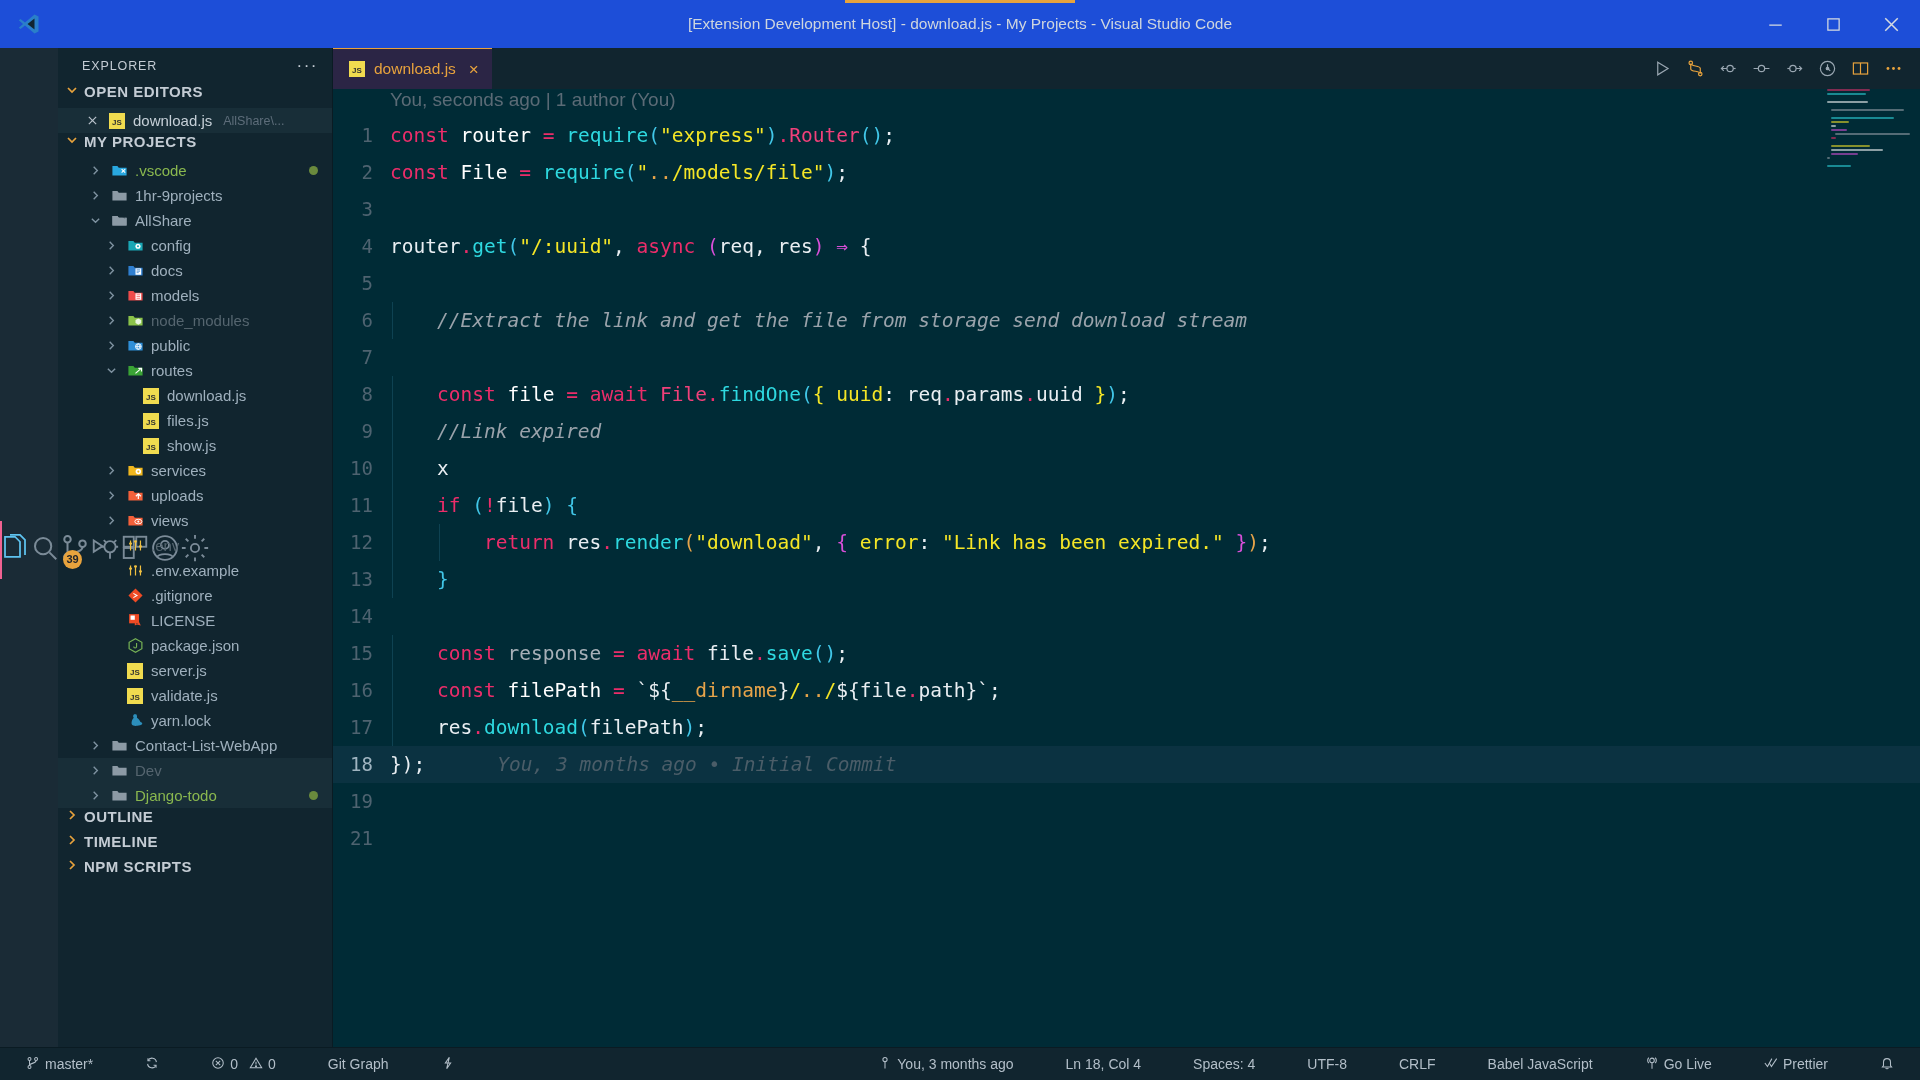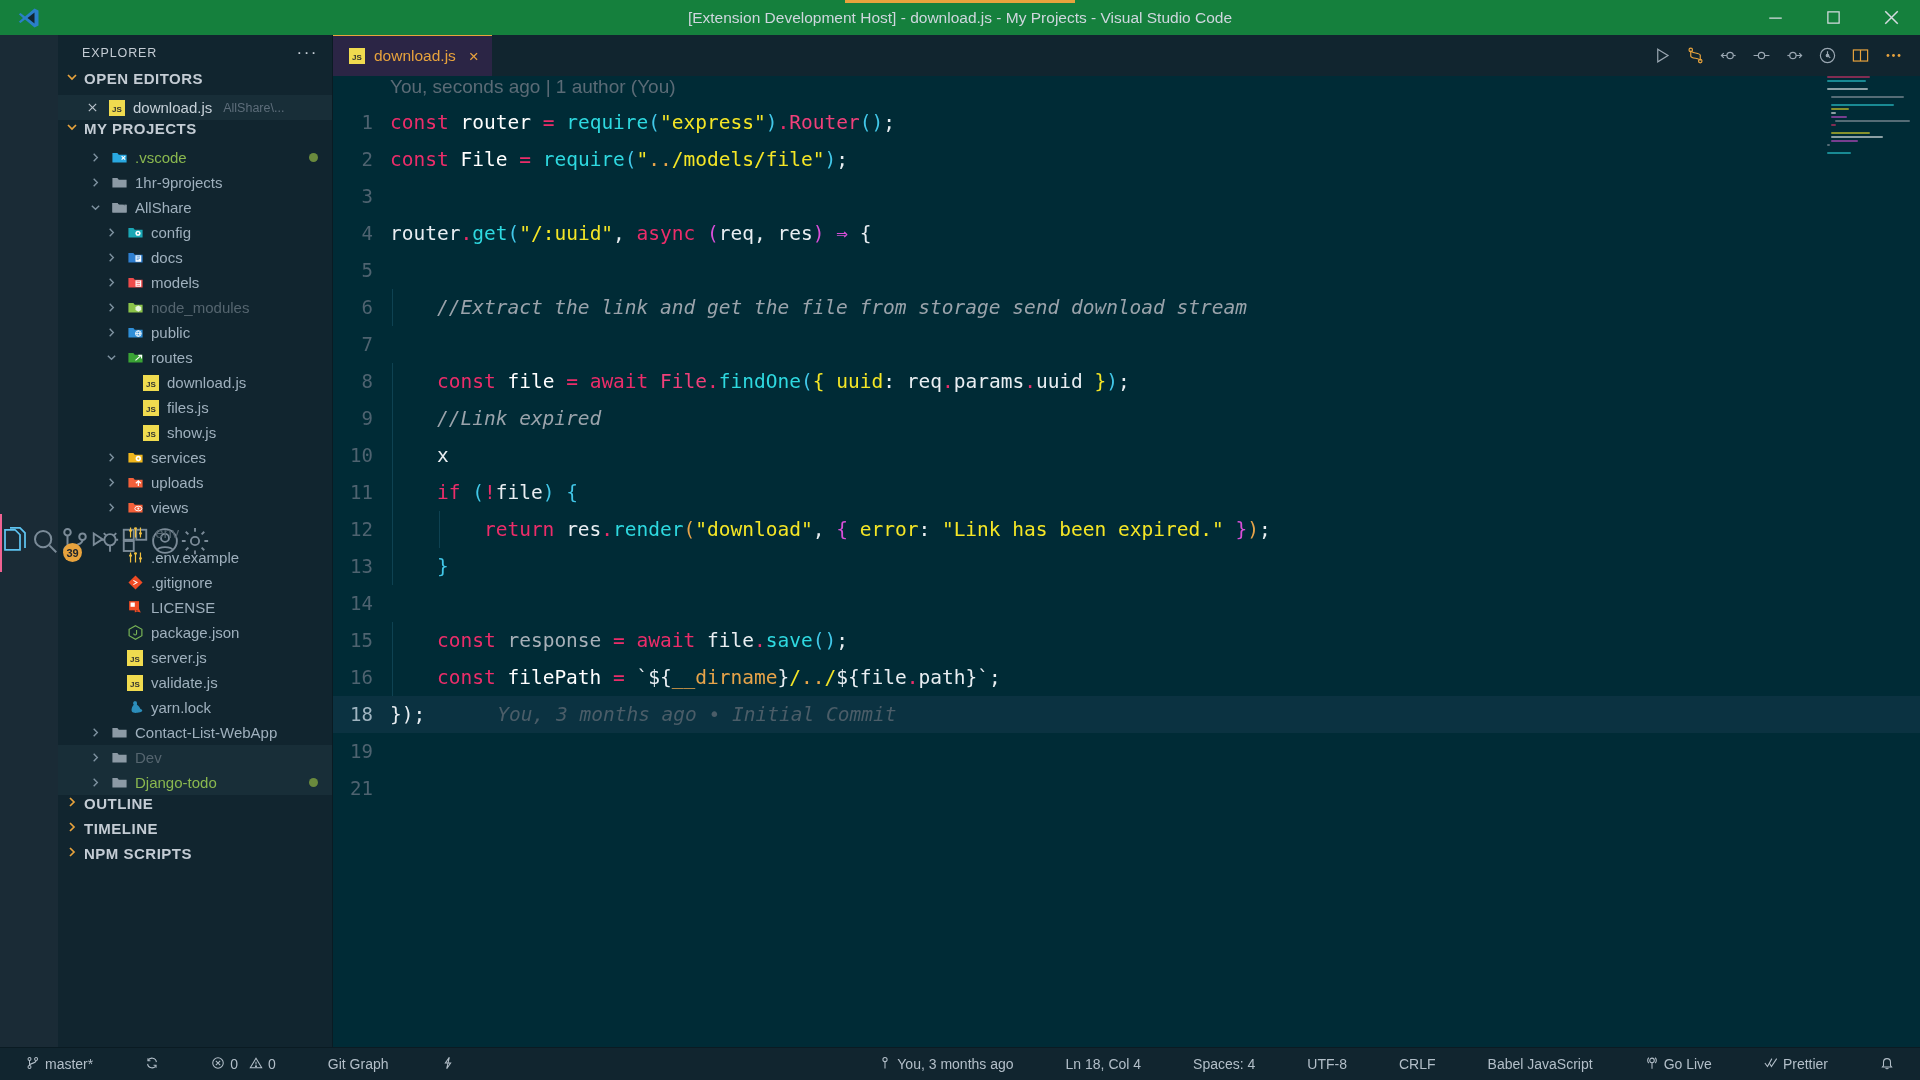--- a/index.html
+++ b/index.html
@@ -6,21 +6,21 @@
   html, body {
     width: 1920px; height: 1080px;
     background: #002b36;
     font-family: "Liberation Sans", sans-serif;
     overflow: hidden;
   }
   .app { width: 1920px; height: 1080px; display: flex; flex-direction: column; }
 
   
   .titlebar {
-    height: 35px; background: #15803d; display: flex; align-items: center;
+    height: 48px; background: #1d4ed8; display: flex; align-items: center;
     position: relative; flex: none;
   }
   .tb-logo { width: 58px; display: flex; align-items: center; justify-content: center; }
   .tb-logo svg { width: 24px; height: 24px; }
   .tb-title {
     position: absolute; left: 0; right: 0; text-align: center;
     font-size: 15.5px; color: #cfd6de; pointer-events: none;
     font-family: "Liberation Sans", sans-serif;
   }
   .tb-controls { margin-left: auto; display: flex; height: 100%; z-index: 3; }
@@ -742,20 +742,21 @@
             <div class="cline"><div class="gutter">7</div><div class="ctext"><span class="indent-guide" style="left:2px"></span></div></div>
             <div class="cline"><div class="gutter">8</div><div class="ctext"><span class="indent-guide" style="left:2px"></span><span class="t-plain">    </span><span class="t-kw">const</span><span class="t-plain"> </span><span class="t-var">file</span><span class="t-plain"> </span><span class="t-op">=</span><span class="t-plain"> </span><span class="t-kw">await</span><span class="t-plain"> </span><span class="t-class">File</span><span class="t-op">.</span><span class="t-fn">findOne</span><span class="t-paren">(</span><span class="t-str">{</span><span class="t-plain"> </span><span class="t-str">uuid</span><span class="t-plain">: </span><span class="t-plain">req</span><span class="t-op">.</span><span class="t-plain">params</span><span class="t-op">.</span><span class="t-plain">uuid</span><span class="t-plain"> </span><span class="t-str">}</span><span class="t-paren">)</span><span class="t-plain">;</span></div></div>
             <div class="cline"><div class="gutter">9</div><div class="ctext"><span class="indent-guide" style="left:2px"></span><span class="t-comment">    //Link expired</span></div></div>
             <div class="cline"><div class="gutter">10</div><div class="ctext"><span class="indent-guide" style="left:2px"></span><span class="t-plain">    </span><span class="t-plain">x</span></div></div>
             <div class="cline"><div class="gutter">11</div><div class="ctext"><span class="indent-guide" style="left:2px"></span><span class="t-plain">    </span><span class="t-kw">if</span><span class="t-plain"> </span><span class="t-paren">(</span><span class="t-op">!</span><span class="t-plain">file</span><span class="t-paren">)</span><span class="t-plain"> </span><span class="t-paren">{</span></div></div>
             <div class="cline"><div class="gutter">12</div><div class="ctext"><span class="indent-guide" style="left:2px"></span><span class="indent-guide" style="left:49px"></span><span class="t-plain">        </span><span class="t-kw">return</span><span class="t-plain"> </span><span class="t-plain">res</span><span class="t-op">.</span><span class="t-fn">render</span><span class="t-orange">(</span><span class="t-str">"download"</span><span class="t-plain">, </span><span class="t-punct">{</span><span class="t-plain"> </span><span class="t-str">error</span><span class="t-plain">: </span><span class="t-str">"Link has been expired."</span><span class="t-plain"> </span><span class="t-punct">}</span><span class="t-orange">)</span><span class="t-plain">;</span></div></div>
             <div class="cline"><div class="gutter">13</div><div class="ctext"><span class="indent-guide" style="left:2px"></span><span class="t-plain">    </span><span class="t-paren">}</span></div></div>
             <div class="cline"><div class="gutter">14</div><div class="ctext"><span class="indent-guide" style="left:2px"></span></div></div>
             <div class="cline"><div class="gutter">15</div><div class="ctext"><span class="indent-guide" style="left:2px"></span><span class="t-plain">    </span><span class="t-kw">const</span><span class="t-plain"> </span><span class="t-gray">response</span><span class="t-plain"> </span><span class="t-op">=</span><span class="t-plain"> </span><span class="t-kw">await</span><span class="t-plain"> </span><span class="t-plain">file</span><span class="t-op">.</span><span class="t-fn">save</span><span class="t-paren">(</span><span class="t-paren">)</span><span class="t-plain">;</span></div></div>
             <div class="cline"><div class="gutter">16</div><div class="ctext"><span class="indent-guide" style="left:2px"></span><span class="t-plain">    </span><span class="t-kw">const</span><span class="t-plain"> </span><span class="t-var">filePath</span><span class="t-plain"> </span><span class="t-op">=</span><span class="t-plain"> </span><span class="t-plain">`</span><span class="t-plain">${</span><span class="t-orange">__dirname</span><span class="t-plain">}</span><span class="t-str">/</span><span class="t-orange">..</span><span class="t-str">/</span><span class="t-plain">${</span><span class="t-plain">file</span><span class="t-op">.</span><span class="t-plain">path</span><span class="t-plain">}</span><span class="t-plain">`</span><span class="t-plain">;</span></div></div>
+            <div class="cline"><div class="gutter">17</div><div class="ctext"><span class="indent-guide" style="left:2px"></span><span class="t-plain">    </span><span class="t-plain">res</span><span class="t-op">.</span><span class="t-fn">download</span><span class="t-paren">(</span><span class="t-plain">filePath</span><span class="t-paren">)</span><span class="t-plain">;</span></div></div>
             <div class="cline hl"><div class="gutter cur">18</div><div class="ctext"><span class="t-plain">}</span><span class="t-plain">)</span><span class="t-plain">;</span><span class="blame-inline">You, 3 months ago • Initial Commit</span></div></div>
             <div class="cline"><div class="gutter">19</div><div class="ctext"></div></div>
             <div class="cline"><div class="gutter">21</div><div class="ctext"></div></div>
           </div>
         <div class="minimap" id="minimap">
             <div class="mm-line" style="width: 43px; background: rgb(236, 45, 106); opacity: 0.55; margin-left: 0px;"></div>
             <div class="mm-line" style="width: 39px; background: rgb(46, 217, 224); opacity: 0.55; margin-left: 0px;"></div>
             <div class="mm-line" style="width: 0px; background: transparent; opacity: 0.55; margin-left: 0px;"></div>
             <div class="mm-line" style="width: 41px; background: rgb(255, 255, 255); opacity: 0.55; margin-left: 0px;"></div>
             <div class="mm-line" style="width: 0px; background: transparent; opacity: 0.55; margin-left: 4px;"></div>

